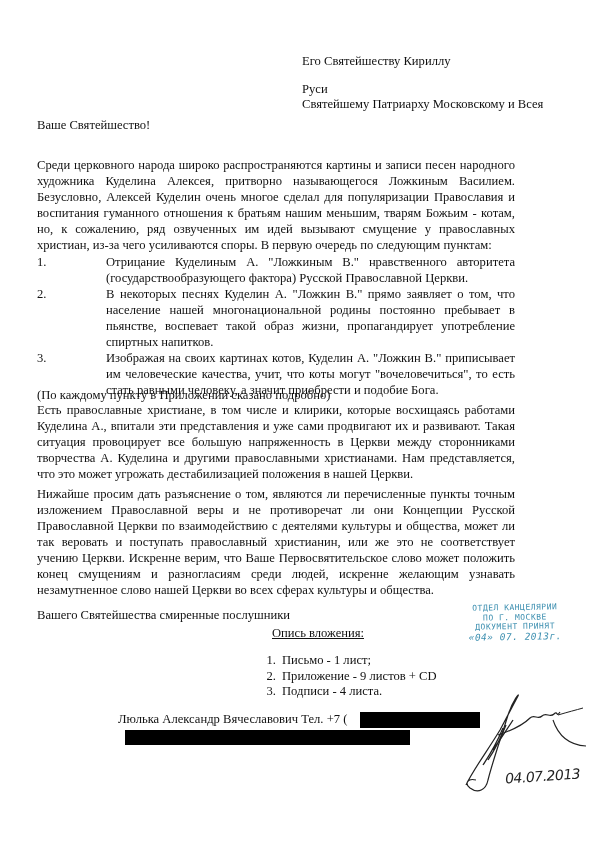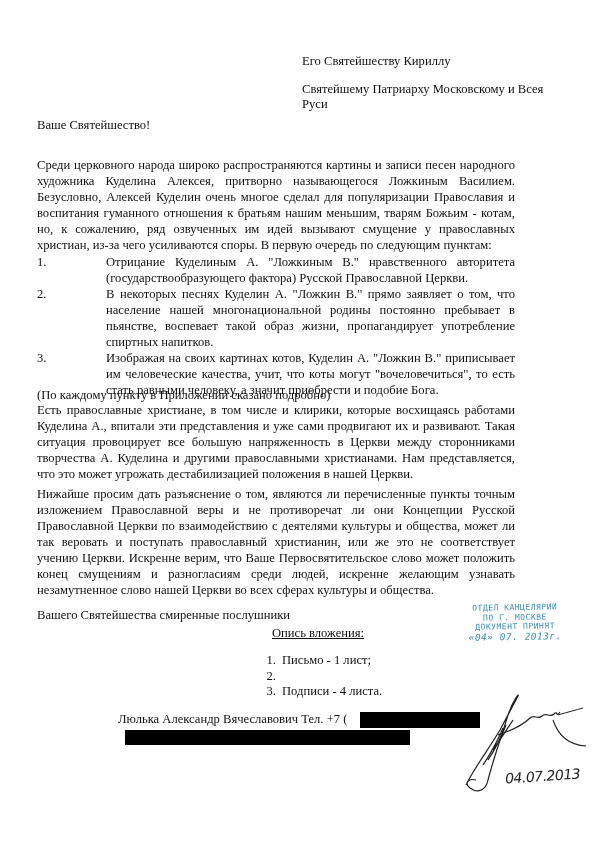--- a/index.html
+++ b/index.html
@@ -34,22 +34,22 @@
   .sig { left:458px; top:690px; }
   .sigdate { left:505px; top:768px; font-family:"DejaVu Sans", sans-serif; font-size:14px;
              font-style:italic; color:#222; letter-spacing:-0.5px; transform:rotate(-4deg); }
 </style>
 </head>
 <body>
 
 <div class="abs addr">
   <p>Его Святейшеству Кириллу</p>
   <p style="height:12px"></p>
+  <p>Руси</p>
   <p>Святейшему Патриарху Московскому и Всея</p>
-  <p>Руси</p>
 </div>
 
 <div class="abs t greet">Ваше Святейшество!</div>
 
 <div class="abs t just para1">Среди церковного народа широко распространяются картины и записи песен народного художника Куделина Алексея, притворно называющегося Ложкиным Василием. Безусловно, Алексей Куделин очень многое сделал для популяризации Православия и воспитания гуманного отношения к братьям нашим меньшим, тварям Божьим - котам, но, к сожалению, ряд озвученных им идей вызывают смущение у православных христиан, из-за чего усиливаются споры. В первую очередь по следующим пунктам:</div>
 
 <div class="abs t list">
   <div class="li">
     <span class="num">1.</span>
     <span class="txt just">Отрицание Куделиным А. "Ложкиным В." нравственного авторитета (государствообразующего фактора) Русской Православной Церкви.</span>
@@ -74,20 +74,21 @@
 
 <div class="abs t inv-title">Опись вложения:</div>
 
 <div class="abs t inv-list">
   <div class="row">
     <span class="n">1.</span>
     <span>Письмо - 1 лист;</span>
   </div>
   <div class="row">
     <span class="n">2.</span>
+    <span>Приложение - 9 листов + CD</span>
   </div>
   <div class="row">
     <span class="n">3.</span>
     <span>Подписи - 4 листа.</span>
   </div>
 </div>
 
 <div class="abs stamp">
   <div style="text-transform:uppercase">Отдел Канцелярии</div>
   <div style="text-transform:uppercase">по г. Москве</div>

